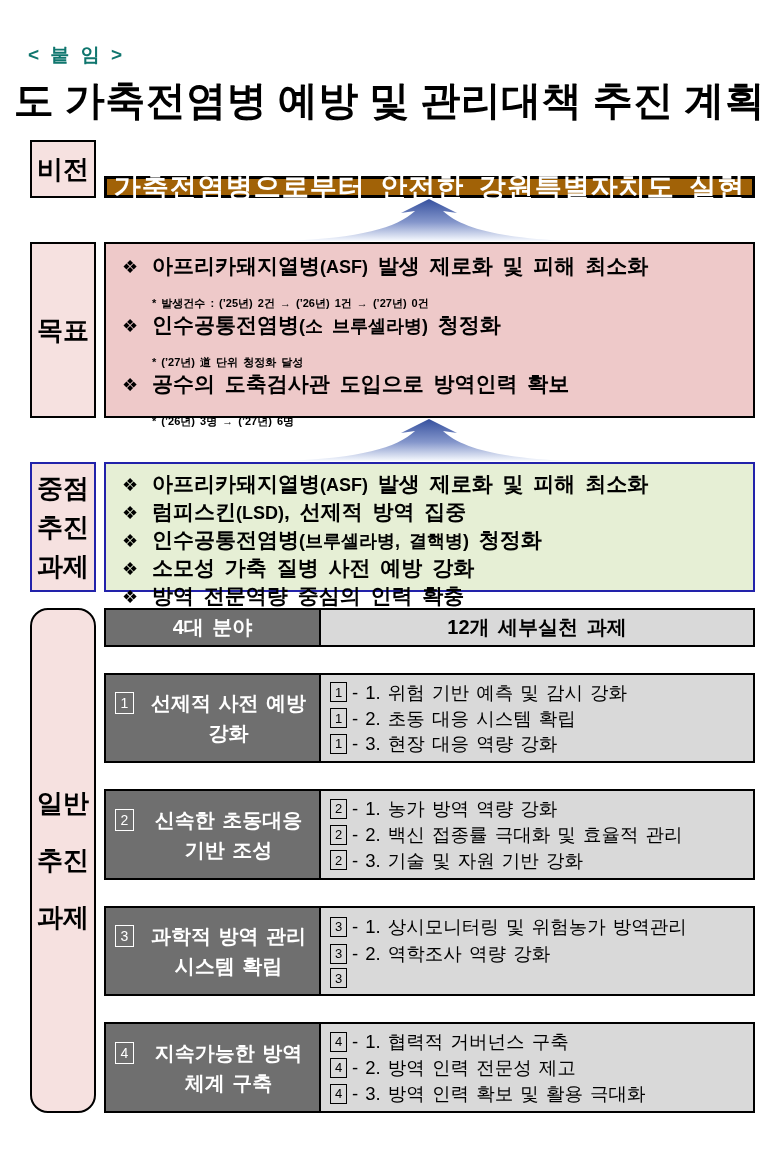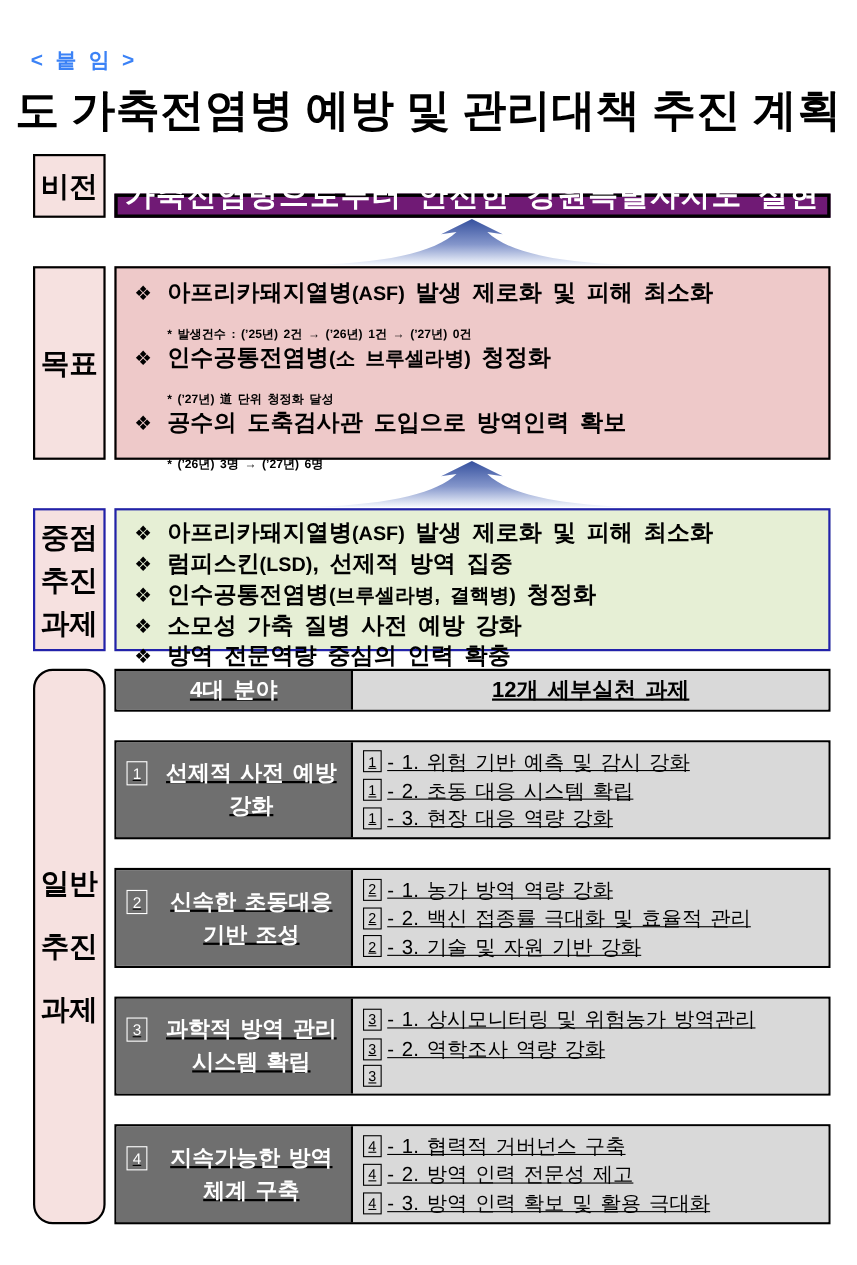--- a/index.html
+++ b/index.html
@@ -2,40 +2,40 @@
 <html><head>
 <meta charset="utf-8">
 <style>
   html,body { margin:0; padding:0; background:#fff; }
   .page {
     position:relative; width:779px; height:1150px; background:#ffffff;
     font-family:"Liberation Sans","DejaVu Sans",sans-serif; color:#000;
     overflow:hidden; box-sizing:border-box;
   }
   .attach {
-    margin:42px 0 0 28px; color:#3b82f6; font-weight:bold;
+    margin:42px 0 0 28px; color:#0f766e; font-weight:bold;
     font-size:19px; letter-spacing:3px;
   }
   .title {
     margin:8px 0 0 0; text-align:center; font-weight:bold;
     font-family:"Liberation Serif","DejaVu Serif",serif;
     font-size:40px; letter-spacing:0.5px; line-height:1.25;
   }
   .row { display:flex; margin:0 24px 0 30px; gap:8px; align-items:stretch; }
   .side-label {
     flex:0 0 66px; width:66px; border:2.5px solid #000; background:#f6e1e0;
     display:flex; flex-direction:column; align-items:center; justify-content:center;
     font-weight:bold; font-size:26px; box-sizing:border-box; text-align:right;
   }
   
   .vision-row { margin-top:14px; height:58px; }
   .vision-banner {
-    flex:1; border:3px solid #000; background:#701a75; color:#fff;
+    flex:1; border:3px solid #000; background:#a16207; color:#fff;
     font-weight:bold; font-size:27px; letter-spacing:1px;
-    display:flex; align-items:flex-end; justify-content:center; box-sizing:border-box;
+    display:flex; align-items:center; justify-content:center; box-sizing:border-box;
     word-spacing:6px;
     margin-top:36px;
   }
   
   .arrow-wrap { margin-left:104px; width:649px; height:44px;
     display:flex; justify-content:center; align-items:flex-end; }
   
   .goal-row { height:176px; }
   .goal-box {
     flex:1; border:2.5px solid #000; background:#eec9c9; box-sizing:border-box;
@@ -50,21 +50,21 @@
   .focus-label { border-color:#2222aa; line-height:1.5; }
   .focus-box {
     flex:1; border:2.5px solid #2222aa; background:#e6efd5; box-sizing:border-box;
     padding:6px 6px 6px 14px; display:flex; flex-direction:column; justify-content:space-evenly;
     font-weight:bold; font-size:21px; word-spacing:4px;
   }
   .f-item { display:flex; align-items:baseline; }
   
   .table-row { margin-top:16px; height:505px; }
   .general-label { line-height:2.2;border-radius:18px; }
-  .table-col { flex:1; display:flex; flex-direction:column; gap:26px;text-decoration:underline; }
+  .table-col { flex:1; display:flex; flex-direction:column; gap:26px; }
   .t-header { display:flex; height:45px; border:2px solid #000; box-sizing:border-box; }
   .t-cat-h {
     flex:0 0 215px; background:#6f6f6f; color:#fff; border-right:2px solid #000;
     display:flex; align-items:center; justify-content:center;
     font-weight:bold; font-size:20px; box-sizing:border-box; word-spacing:3px;
   }
   .t-task-h {
     flex:1; background:#d9d9d9; display:flex; align-items:center; justify-content:center;
     font-weight:bold; font-size:20px; word-spacing:3px;
   }

